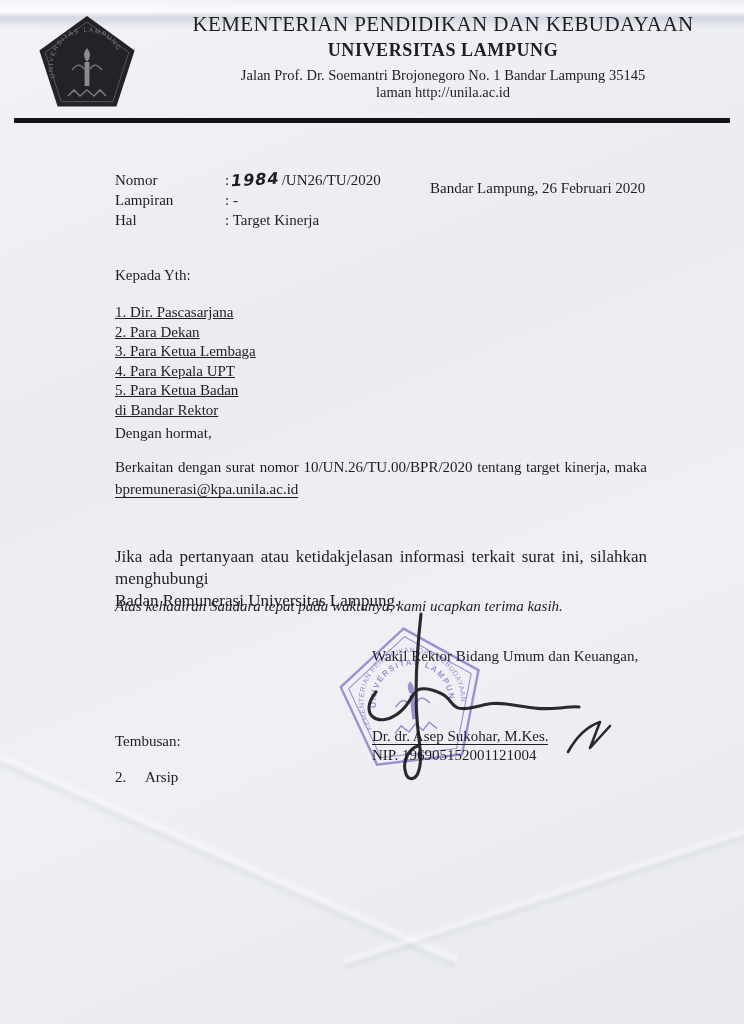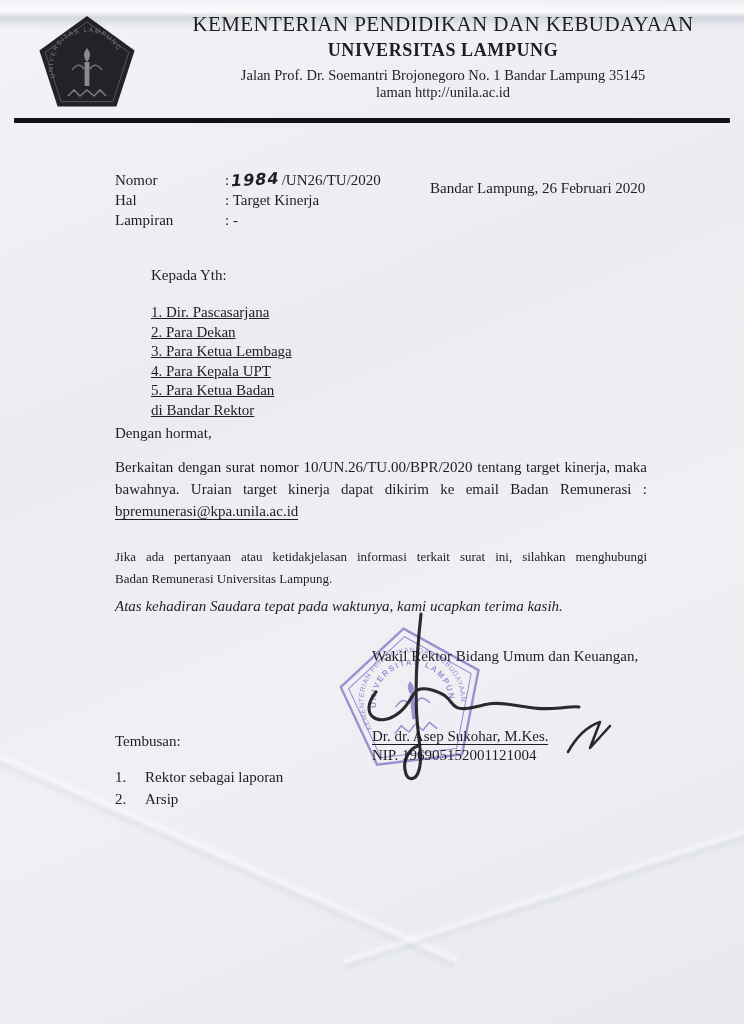--- a/index.html
+++ b/index.html
@@ -30,30 +30,30 @@
 
   
   .meta{position:absolute;left:115px;top:170px;font-size:15px;line-height:20px;}
   .mrow{display:flex;}
   .mlabel{width:110px;}
   .hand{font-family:"DejaVu Sans",sans-serif;font-style:italic;font-weight:600;font-size:16px;
         display:inline-block;transform:rotate(-3deg);letter-spacing:1px;margin:0 2px;}
   .citydate{position:absolute;left:430px;top:163px;font-size:15px;margin-top:17px;}
 
   
-  .recipients{position:absolute;left:115px;top:266px;font-size:15px;line-height:19px;margin-left:36px;}
+  .recipients{position:absolute;left:115px;top:266px;font-size:15px;line-height:19px;}
   .rec-items{margin-top:18px;text-decoration:underline;}
   .rec-items div{margin-bottom:.5px;}
 
   
   .opening{position:absolute;left:115px;top:425px;font-size:15px;}
   .para1{position:absolute;left:115px;top:456px;width:532px;font-size:15px;line-height:22px;}
   .jline{text-align:justify;text-align-last:justify;}
   .email{border-bottom:1px solid #1d1d22;}
-  .para2{position:absolute;left:115px;top:546px;width:532px;font-size:13px;line-height:22px;}
+  .para2{position:absolute;left:115px;top:546px;width:532px;font-size:17px;line-height:22px;}
   .para3{position:absolute;left:115px;top:598px;width:560px;font-size:15px;font-style:italic;}
 
   
   .sig-title{position:absolute;left:372px;top:648px;font-size:15px;z-index:2;}
   .sig-id{position:absolute;left:372px;top:727px;font-size:15px;line-height:19px;z-index:2;}
   .sig-name{border-bottom:1px solid #1d1d22;}
   .stamp-wrap{position:absolute;left:336px;top:618px;width:152px;height:160px;
               transform:rotate(-7deg);opacity:.82;z-index:1;}
   .ink{position:absolute;left:330px;top:598px;width:340px;height:210px;z-index:3;pointer-events:none;}
 
@@ -94,46 +94,45 @@
     <div class="web">laman http://unila.ac.id</div>
   </div>
   <div class="rule"></div>
 
   <div class="meta">
     <div class="mrow">
       <span class="mlabel">Nomor</span>
       <span><span>:</span><span class="hand">1984</span><span>/UN26/TU/2020</span></span>
     </div>
     <div class="mrow">
+      <span class="mlabel">Lampiran</span>
+      <span>: -</span>
+    </div>
+    <div class="mrow">
       <span class="mlabel">Hal</span>
       <span>: Target Kinerja</span>
-    </div>
-    <div class="mrow">
-      <span class="mlabel">Lampiran</span>
-      <span>: -</span>
     </div>
   </div>
   <div class="citydate">Bandar Lampung, 26 Februari 2020</div>
 
   <div class="recipients">
     <div>Kepada Yth:</div>
     <div class="rec-items">
       <div>1. Dir. Pascasarjana</div>
       <div>2. Para Dekan</div>
       <div>3. Para Ketua Lembaga</div>
       <div>4. Para Kepala UPT</div>
       <div>5. Para Ketua Badan</div>
       <div>di Bandar Rektor</div>
     </div>
   </div>
 
   <div class="opening">Dengan hormat,</div>
   <div class="para1">
     <div class="jline">Berkaitan dengan surat nomor 10/UN.26/TU.00/BPR/2020 tentang target kinerja, maka</div>
-    <div class="jline">bawahnya. Uraian target kinerja dapat dikirim ke email Badan Remunerasi :</div>
     <div><span class="email">bpremunerasi@kpa.unila.ac.id</span></div>
   </div>
   <div class="para2">
     <div class="jline">Jika ada pertanyaan atau ketidakjelasan informasi terkait surat ini, silahkan menghubungi</div>
     <div>Badan Remunerasi Universitas Lampung.</div>
   </div>
   <div class="para3">Atas kehadiran Saudara tepat pada waktunya, kami ucapkan terima kasih.</div>
 
   <div class="stamp-wrap">
     <svg viewBox="0 0 150 158" width="152" height="160">
@@ -166,18 +165,17 @@
     <g fill="none" stroke="#1a1a1e" stroke-width="3.1" stroke-linecap="round" stroke-linejoin="round" opacity=".92">
       <path d="M91,16 C87,52 84,96 88,132 C90,150 92,162 89,172 C86,183 77,184 75,172 C73,161 80,150 88,148"></path>
       <path d="M46,94 C28,116 48,132 70,114 C86,101 80,86 102,92 C128,99 116,114 140,110 C156,107 160,104 176,106 C198,109 205,112 230,110 C240,109 244,108 249,109"></path>
       <path d="M238,154 C248,136 258,128 270,124 L260,150 L280,128" stroke-width="2.6"></path>
     </g>
   </svg>
 
   <div class="tembusan">
     <div>Tembusan:</div>
     <div class="t-items">
-      <div><span class="tno">1.</span><span>Rektor sebagai laporan</span></div>
       <div><span class="tno">2.</span><span>Arsip</span></div>
     </div>
   </div>
 
 </div>
 
 </body></html>

